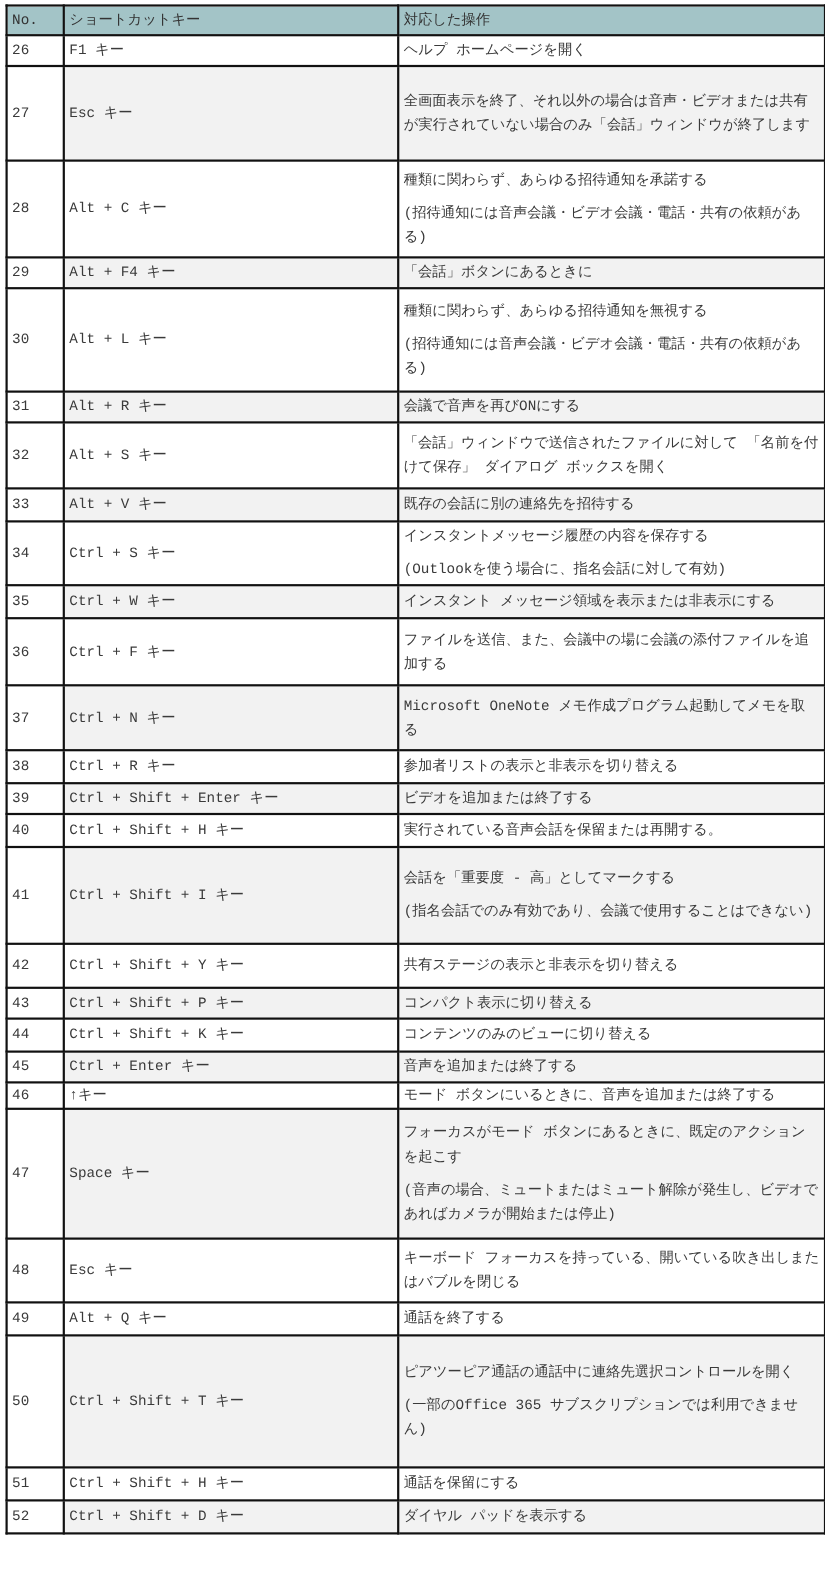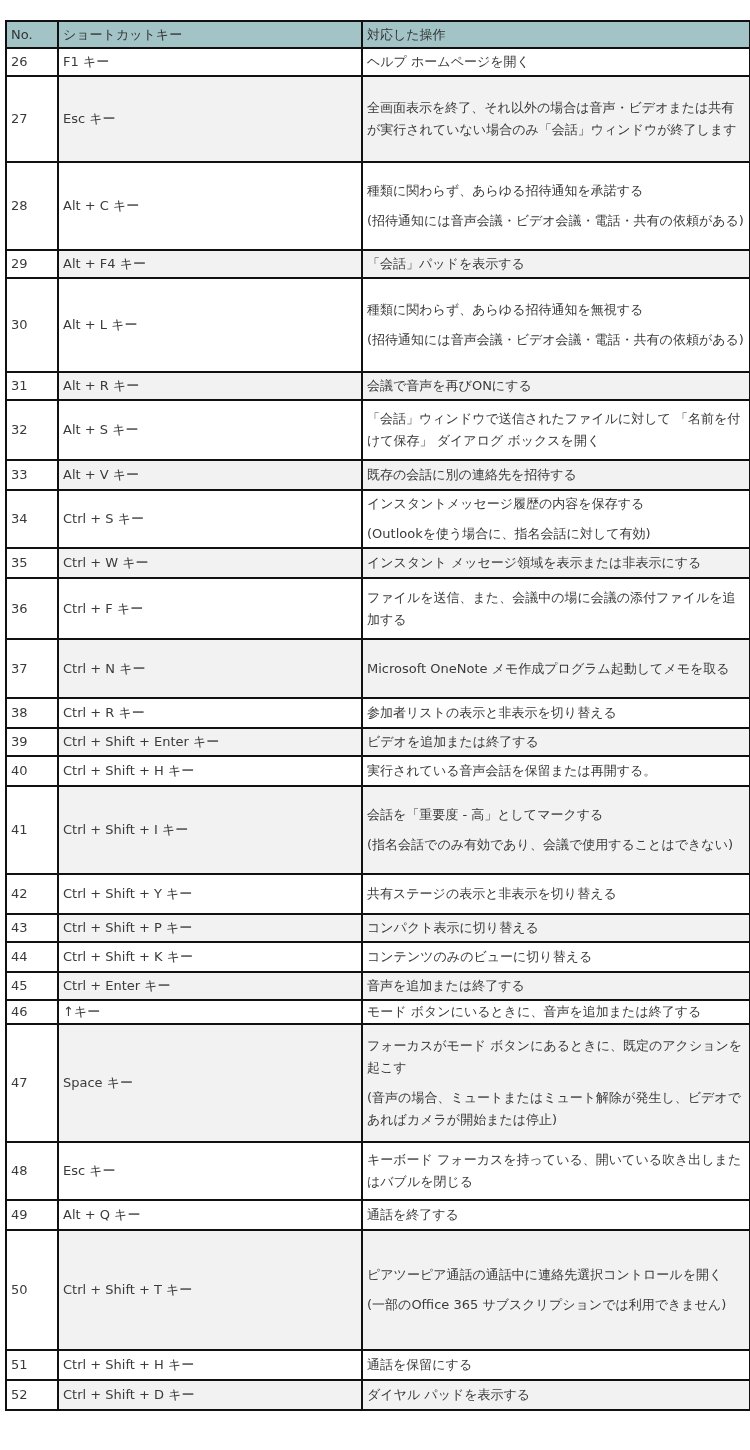--- a/index.html
+++ b/index.html
@@ -10,25 +10,26 @@
     body {
       width: 750px;
       height: 1450px;
       overflow: hidden;
       font-family: "DejaVu Sans", "Liberation Sans", sans-serif;
       color: #3a3a3a;
     }
     table.shortcuts {
       position: absolute;
       left: 5px;
-      top: 20px;
+      top: 4px;
       width: 744px;
       border-collapse: collapse;
       table-layout: fixed;
       font-size: 13px;
+      font-family: Liberation Mono, monospace;
     }
     table.shortcuts th,
     table.shortcuts td {
       border: 2.5px solid #111;
       padding: 0 4px;
       vertical-align: middle;
       line-height: 22px;
       text-align: left;
       font-weight: normal;
       overflow: hidden;
@@ -95,21 +96,21 @@
         <td class="key">Alt + C キー</td>
         <td class="act">
           <p>種類に関わらず、あらゆる招待通知を承諾する</p>
           <p>(招待通知には音声会議・ビデオ会議・電話・共有の依頼がある)</p>
         </td>
       </tr>
       <tr class="gray" style="height: 28px;">
         <td class="no">29</td>
         <td class="key">Alt + F4 キー</td>
         <td class="act">
-          <p>「会話」パッドを表示する</p>
+          <p>「会話」ボタンにあるときに</p>
         </td>
       </tr>
       <tr class="white" style="height: 94px;">
         <td class="no">30</td>
         <td class="key">Alt + L キー</td>
         <td class="act">
           <p>種類に関わらず、あらゆる招待通知を無視する</p>
           <p>(招待通知には音声会議・ビデオ会議・電話・共有の依頼がある)</p>
         </td>
       </tr>

